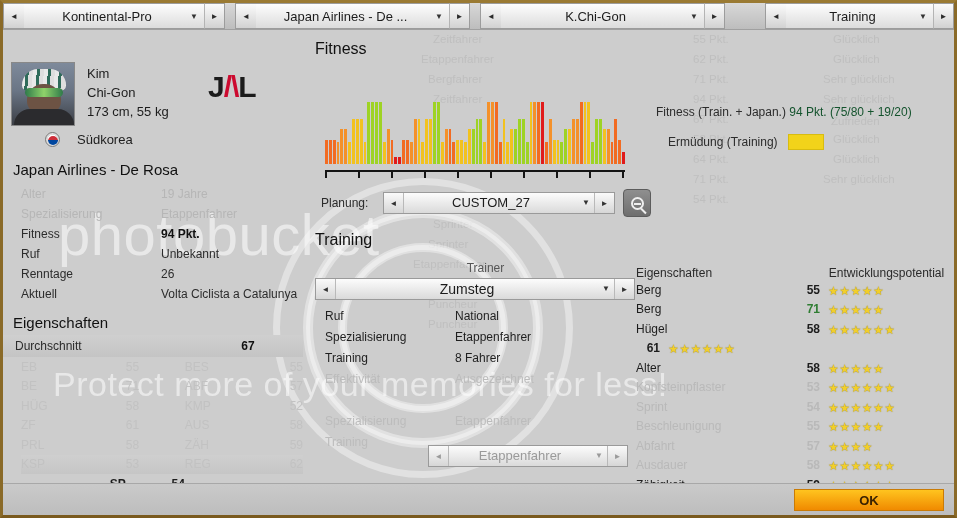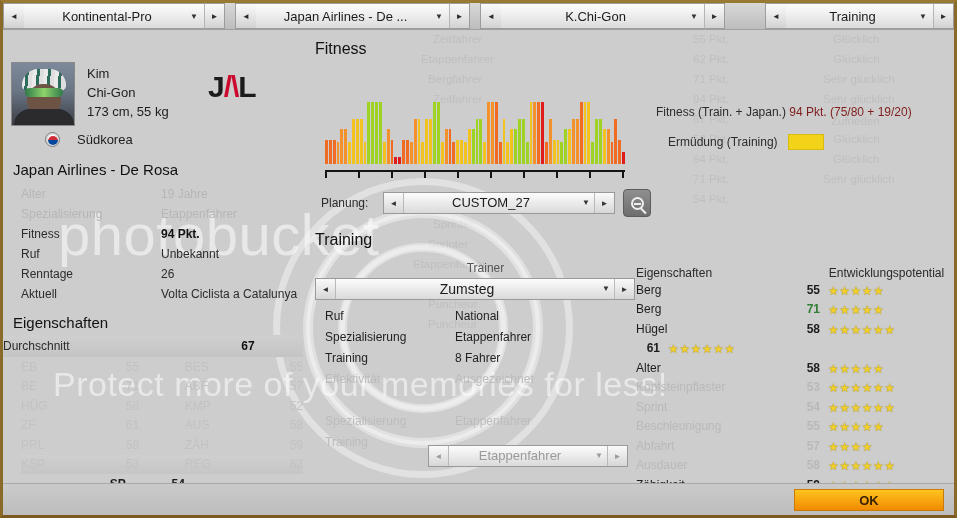--- a/index.html
+++ b/index.html
@@ -154,21 +154,21 @@
   .kv { display:flex; font-size:12px; line-height:20px; padding-left: 18px; }
   .kv .k { width: 140px; color:#2c2c2c; }
   .kv .v { color:#2c2c2c; }
   .kv.dim .k, .kv.dim .v { color:#b6b6b6; }
   .kv .v.b { font-weight: bold; color:#111; }
   .sect-title { font-size:15px; color:#111; padding: 10px 0 4px 10px; }
 
   .avg-row {
     display:flex; align-items:center;
     background: linear-gradient(#cfcfcf,#c4c4c4);
-    font-size:12px; height: 22px; padding-left:0;
+    font-size:12px; height: 22px; padding-left:12px;
   }
   .avg-row .k { flex:1; color:#2b2b2b; }
   .avg-row .v { width: 110px; text-align:center; font-weight:bold; color:#111; }
 
   .stat-grid { padding-left: 18px; font-size: 12px; }
   .stat-row { display:flex; height: 19.5px; align-items:center; }
   .stat-row .a { width: 110px; color:#c2c2c2; }
   .stat-row .av { width: 62px; color:#c2c2c2; }
   .stat-row .b { width: 78px; color:#c2c2c2; }
   .stat-row .bv { width: 46px; text-align:right; color:#c2c2c2; }
@@ -236,21 +236,21 @@
   .attr-row .vl { width: 32px; text-align:right; font-size:12px; color:#1d1d1d; font-weight:bold; }
   .attr-row .st { width: 140px; padding-left: 8px; white-space: nowrap; }
   .attr-row.dim .nm, .attr-row.dim .vl { color:#b9b9b9; }
   .attr-row .vl.green { color:#2f7d32; }
   .star { font-size: 12px; color:#f2cf2a; letter-spacing: 0.5px; text-shadow: 0 0 1px #7a6a12; }
 
   .fit-line {
     position:absolute; left: 28px; top: 75px;
     font-size:12px; color:#2c2c2c; white-space:nowrap;
   }
-  .fit-line .val { color:#7f1d1d;text-align:right; }
+  .fit-line .val { color:#14532d;text-align:right; }
   .fat-line {
     position:absolute; left: 40px; top: 104px;
     font-size:12px; color:#2c2c2c; display:flex; align-items:center; gap: 10px;
   }
   .fat-box { width: 36px; height: 16px; background:#f2d31a; border:1px solid #d8bc10; }
 
   
   .footer {
     position:absolute; left:0; bottom:0; width: 951px; height: 32px;
     background: linear-gradient(#cacaca,#bdbdbd);

